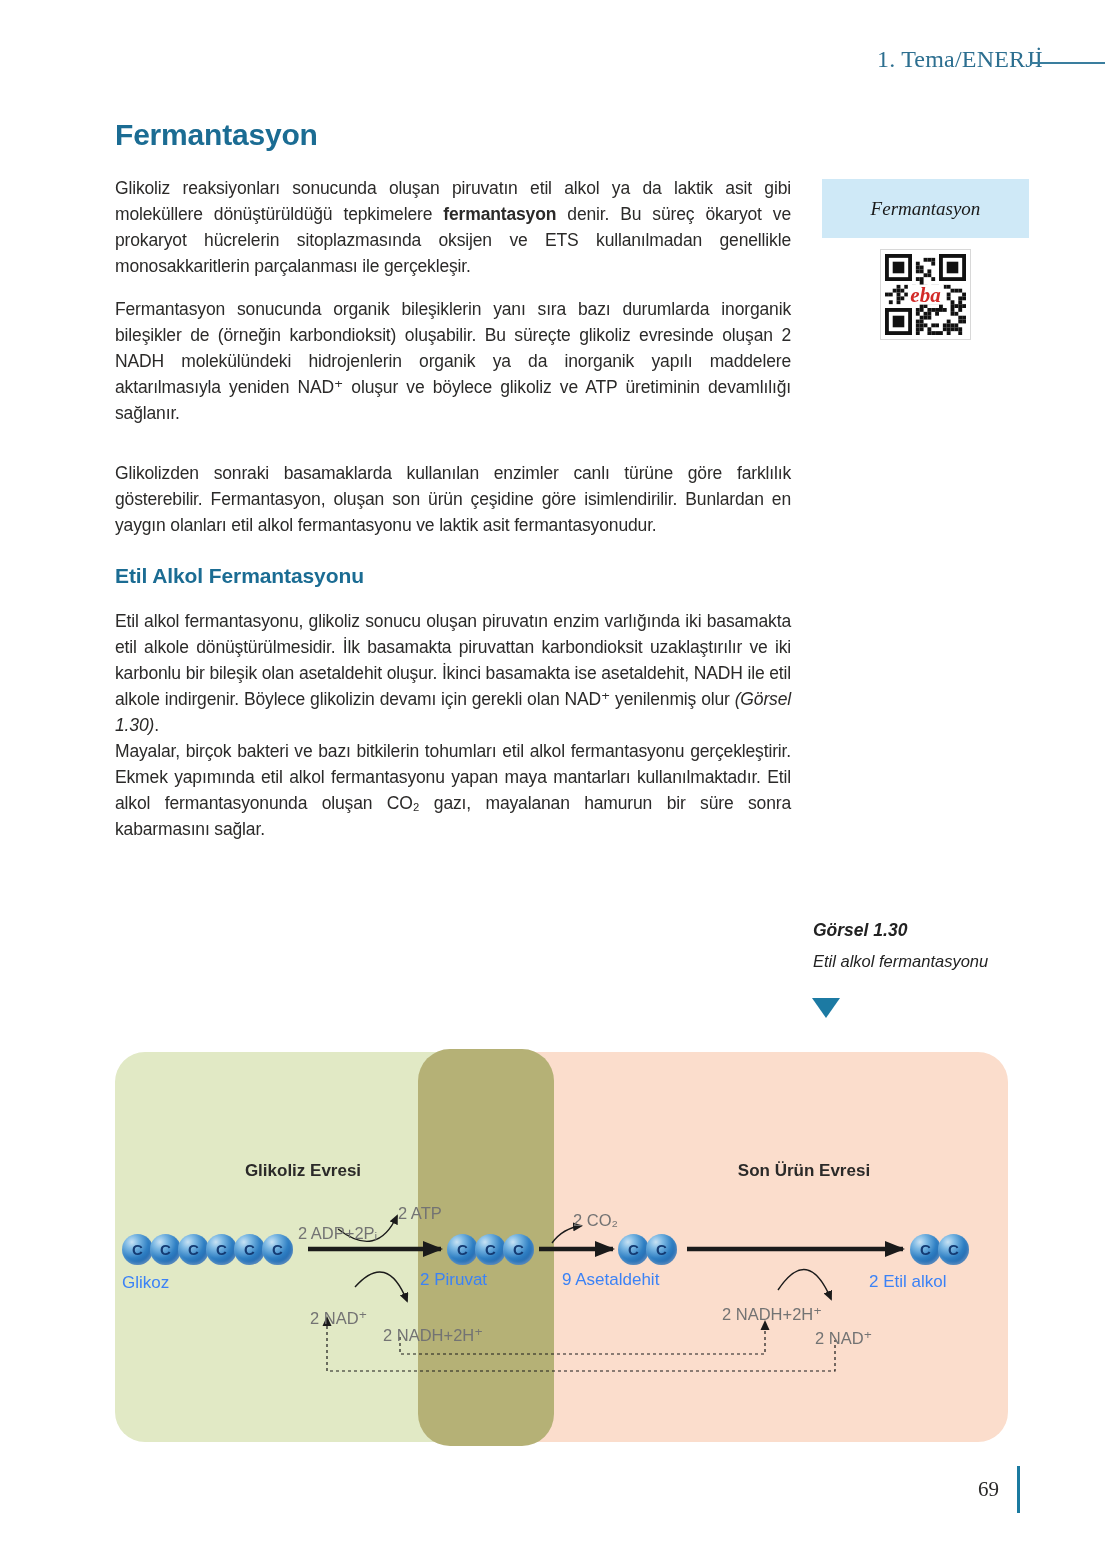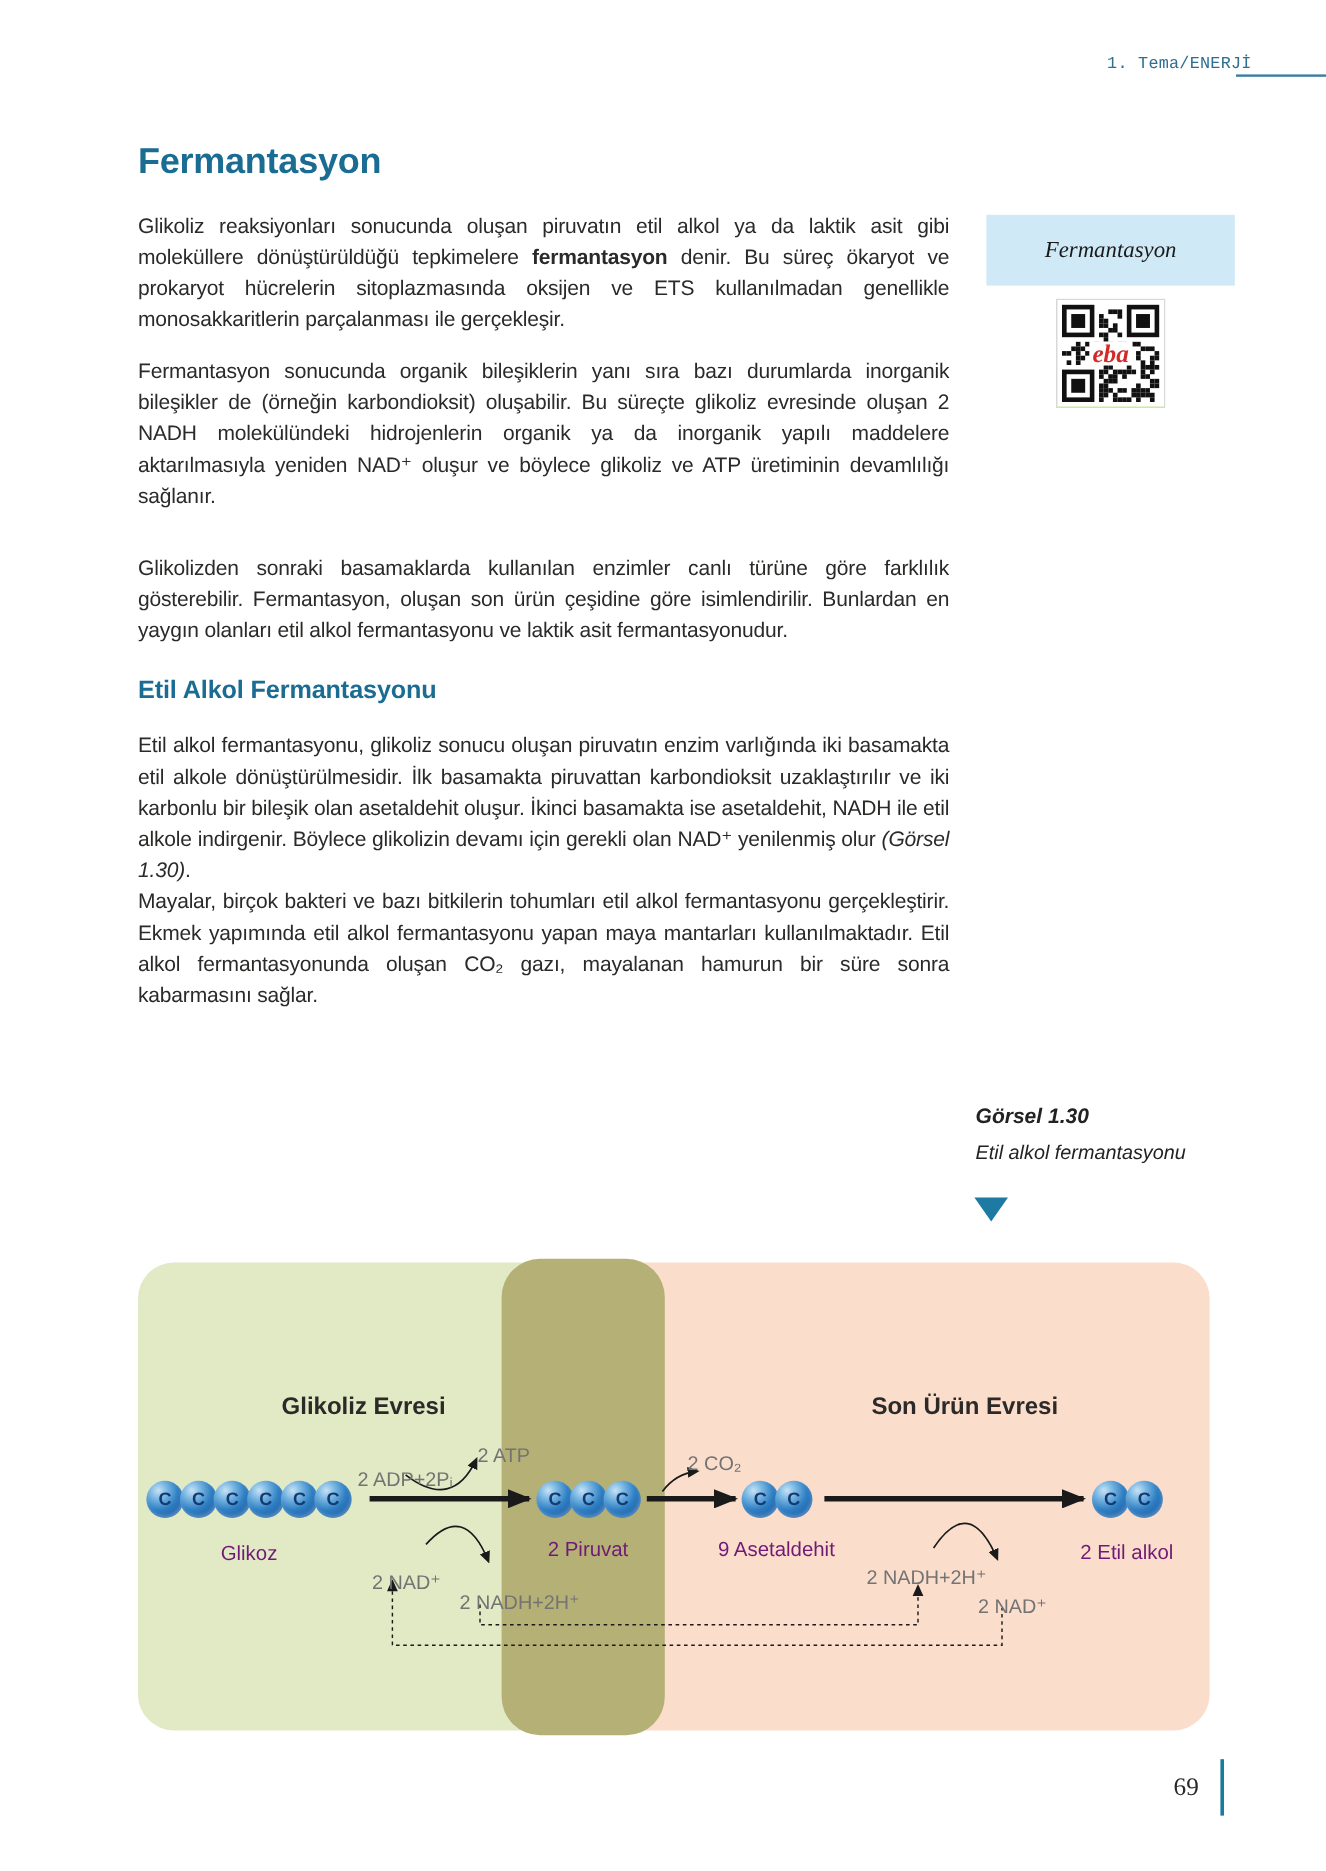--- a/index.html
+++ b/index.html
@@ -1,22 +1,22 @@
 <!DOCTYPE html>
 <html lang="tr"><head>
 <meta charset="utf-8">
 <style>
   html,body{margin:0;padding:0;background:#ffffff;}
   .page{position:relative;width:1105px;height:1559px;background:#ffffff;overflow:hidden;
         font-family:"Liberation Sans","DejaVu Sans",sans-serif;color:#2b2a29;}
 
   
   .hdr{position:absolute;top:46px;right:0;width:1105px;height:30px;}
-  .hdr-title{position:absolute;right:62px;top:0;font-family:Liberation Mono, monospace;
-             font-size:14px;color:#2d6f90;letter-spacing:.2px;}
+  .hdr-title{position:absolute;right:62px;top:0;font-family:Liberation Serif, serif;
+             font-size:24px;color:#2d6f90;letter-spacing:.2px;}
   .hdr-rule{position:absolute;right:0;top:16px;width:75px;height:2px;background:#3a7e9e;}
 
   
   .h1{position:absolute;left:115px;top:118px;font-size:30px;font-weight:bold;color:#1b6c93;letter-spacing:-.2px;}
 
   
   .col{position:absolute;left:115px;top:175px;width:676px;}
   .col p{margin:0;font-size:17.5px;line-height:26px;text-align:justify;letter-spacing:-.15px;}
   .col p.mt1{margin-top:17px;}
   .col p.mt2{margin-top:34px;}
@@ -48,29 +48,29 @@
   .tri{position:absolute;left:812px;top:998px;width:0;height:0;
        border-left:14px solid transparent;border-right:14px solid transparent;border-top:20px solid #1c7aa3;}
 
   
   .diagram{position:absolute;left:115px;top:1049px;width:893px;height:397px;font-size:16.5px;}
   .blk{position:absolute;border-radius:30px;}
   .blk.green{left:0;top:3px;width:435px;height:390px;background:#e1e9c5;}
   .blk.pink{left:305px;top:3px;width:588px;height:390px;background:#fbddcc;}
   .blk.olive{left:303px;top:0;width:136px;height:397px;background:#b5b176;border-radius:32px;}
   .dg-svg{position:absolute;left:0;top:0;pointer-events:none;}
-  .phase{position:absolute;width:200px;text-align:center;font-weight:bold;font-size:20px;color:#2b2a29;}
+  .phase{position:absolute;width:200px;text-align:center;font-weight:bold;font-size:17px;color:#2b2a29;}
   .mol{position:absolute;display:flex;}
   .sphere{width:31px;height:31px;border-radius:50%;flex:none;margin-left:-3px;
           background:radial-gradient(circle at 32% 26%, #c8e2f4 0%, #7db9e4 22%, #2f7fc3 52%, #1c5ea6 82%, #154f91 100%);
           display:flex;align-items:center;justify-content:center;
           box-shadow:inset -1px -2px 3px rgba(255,255,255,.25);}
   .sphere:first-child{margin-left:0;}
   .sphere span{font-size:15px;font-weight:600;color:#143a72;}
-  .mol-label{position:absolute;text-align:center;font-size:17px;color:#701a75;margin-top:12px;}
+  .mol-label{position:absolute;text-align:left;font-size:17px;color:#3b82f6;}
   .chem{position:absolute;white-space:nowrap;color:#737373;margin-top:12px;}
 
   
   .pgnum{position:absolute;left:978px;top:1477px;font-family:"Liberation Serif","DejaVu Serif",serif;
          font-size:21px;color:#2b2a29;}
   .pgbar{position:absolute;left:1017px;top:1466px;width:3px;height:47px;background:#1b7aa0;}
 
   b{font-weight:bold;} i{font-style:italic;}
 </style>
 </head>

